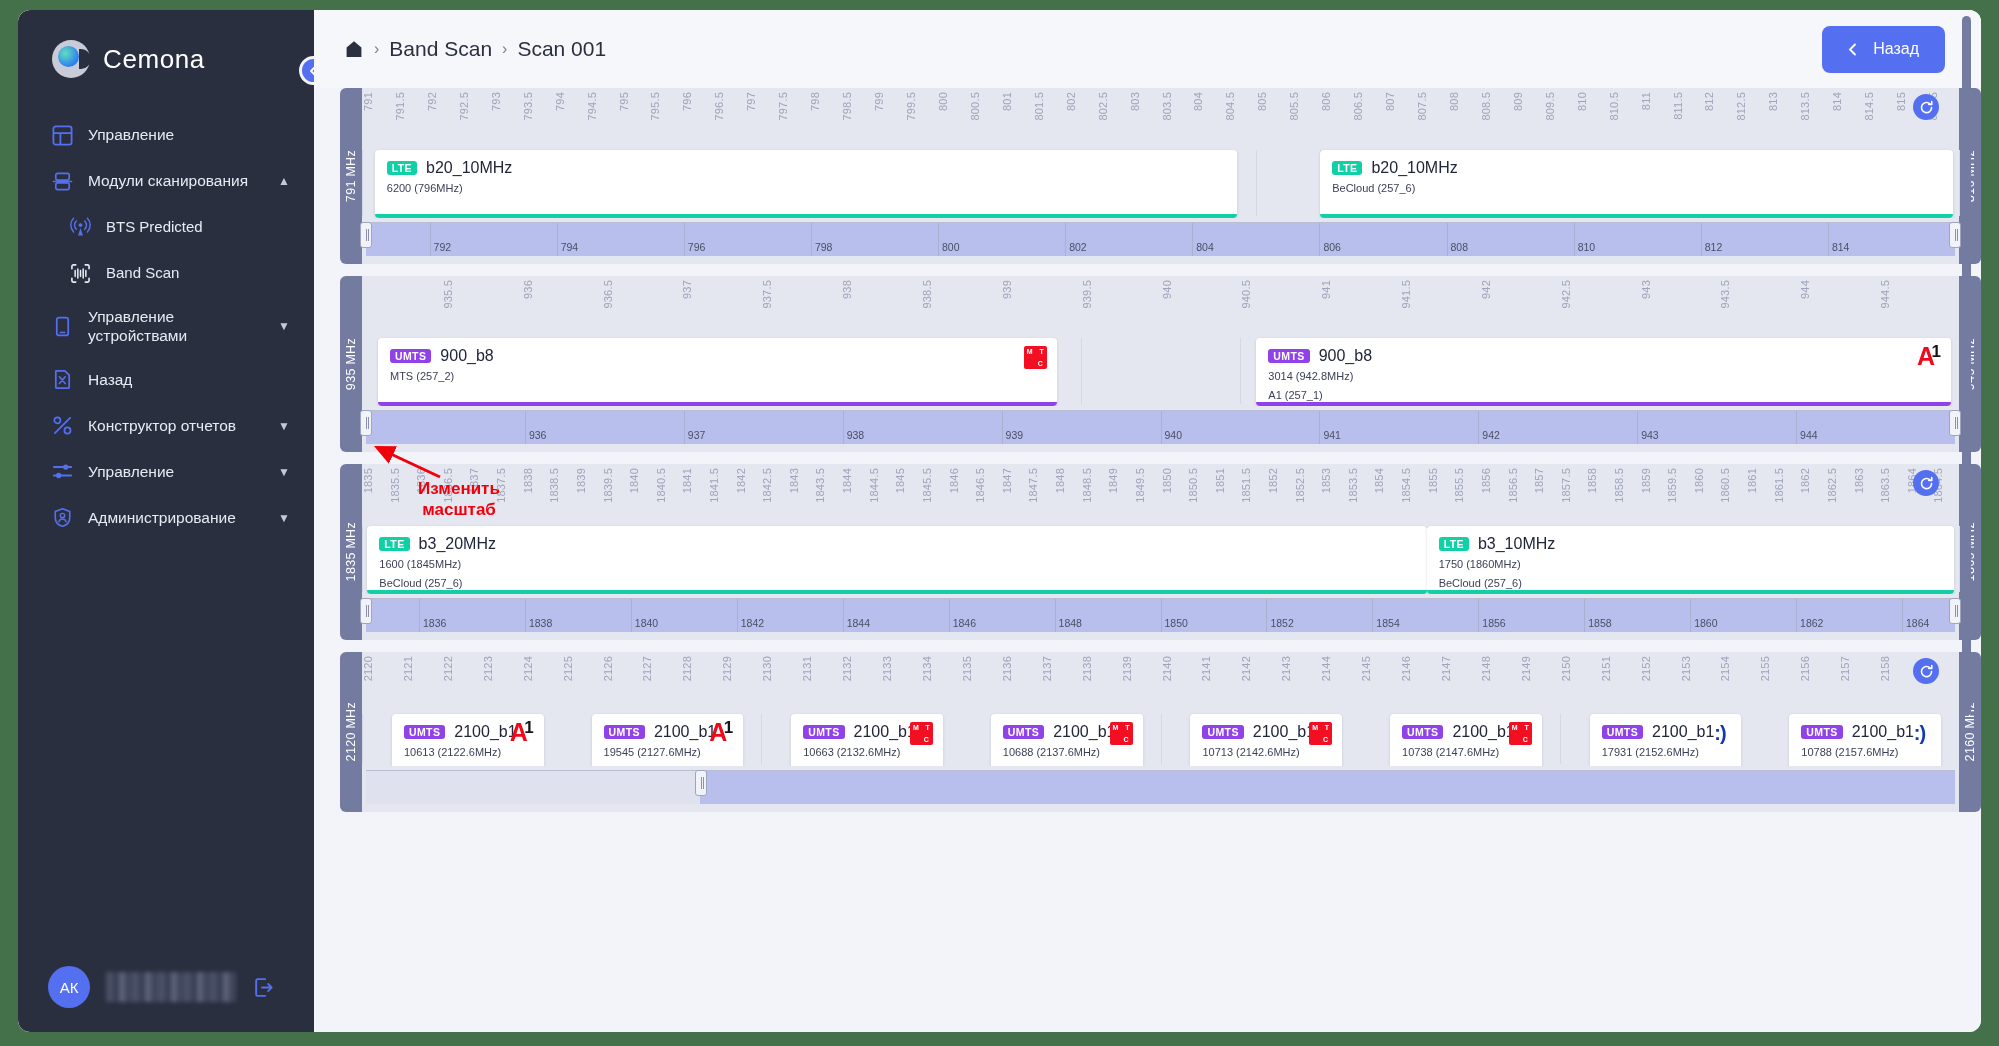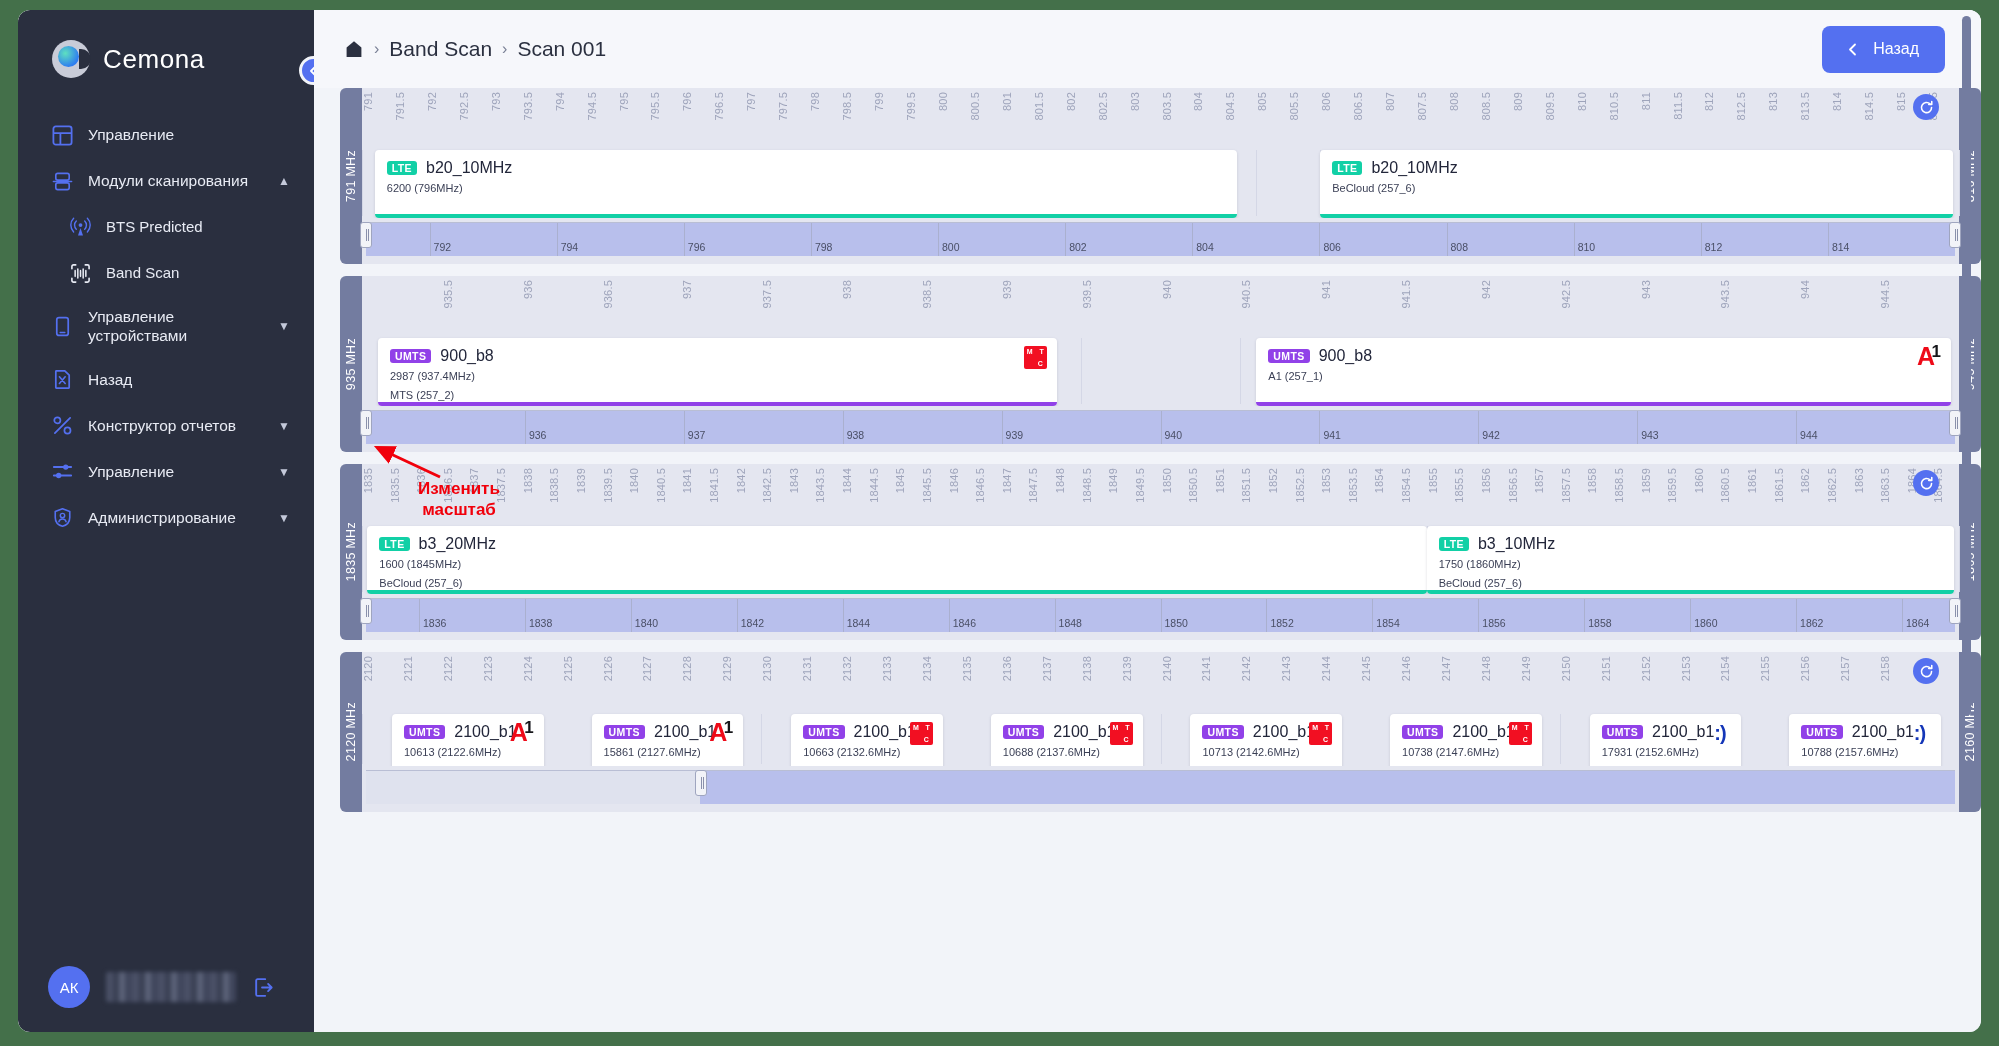--- a/index.html
+++ b/index.html
@@ -558,35 +558,35 @@
               <span class="tick" style="left: 85%;">943.5</span>
               <span class="tick" style="left: 90%;">944</span>
               <span class="tick" style="left: 95%;">944.5</span>
             </div>
             <div class="cards">
               <div class="card" style="left: 1%; width: 42.5%; --accent: #9141e8;">
                 <div class="card-head">
                   <span class="tag umts">UMTS</span>
                   <span class="card-title">900_b8</span>
                 </div>
-                <div class="card-line">2987 (937.4MHz)</div>
                 <div class="card-line">MTS (257_2)</div>
                 <span class="op">
                   <span class="op-mts">
                     <i>M</i>
                     <i>T</i>
                     <i>C</i>
                   </span>
                 </span>
               </div>
               <div class="card" style="left: 56%; width: 43.5%; --accent: #9141e8;">
                 <div class="card-head">
                   <span class="tag umts">UMTS</span>
                   <span class="card-title">900_b8</span>
                 </div>
+                <div class="card-line">3014 (942.8MHz)</div>
                 <div class="card-line">A1 (257_1)</div>
                 <span class="op">
                   <span class="op-a1">
                     <span class="a">A</span>
                     <span class="one">1</span>
                   </span>
                 </span>
               </div>
             </div>
             <div class="minimap">
@@ -862,21 +862,21 @@
                     <span class="a">A</span>
                     <span class="one">1</span>
                   </span>
                 </span>
               </div>
               <div class="card" style="left: 14.375%; width: 9.5%; --accent: #9141e8;">
                 <div class="card-head">
                   <span class="tag umts">UMTS</span>
                   <span class="card-title">2100_b1</span>
                 </div>
-                <div class="card-line">15861 (2127.6MHz)</div>
+                <div class="card-line">19545 (2127.6MHz)</div>
                 <div class="card-line">A1 (257_1)</div>
                 <span class="op">
                   <span class="op-a1">
                     <span class="a">A</span>
                     <span class="one">1</span>
                   </span>
                 </span>
               </div>
               <div class="card" style="left: 26.875%; width: 9.5%; --accent: #9141e8;">
                 <div class="card-head">

